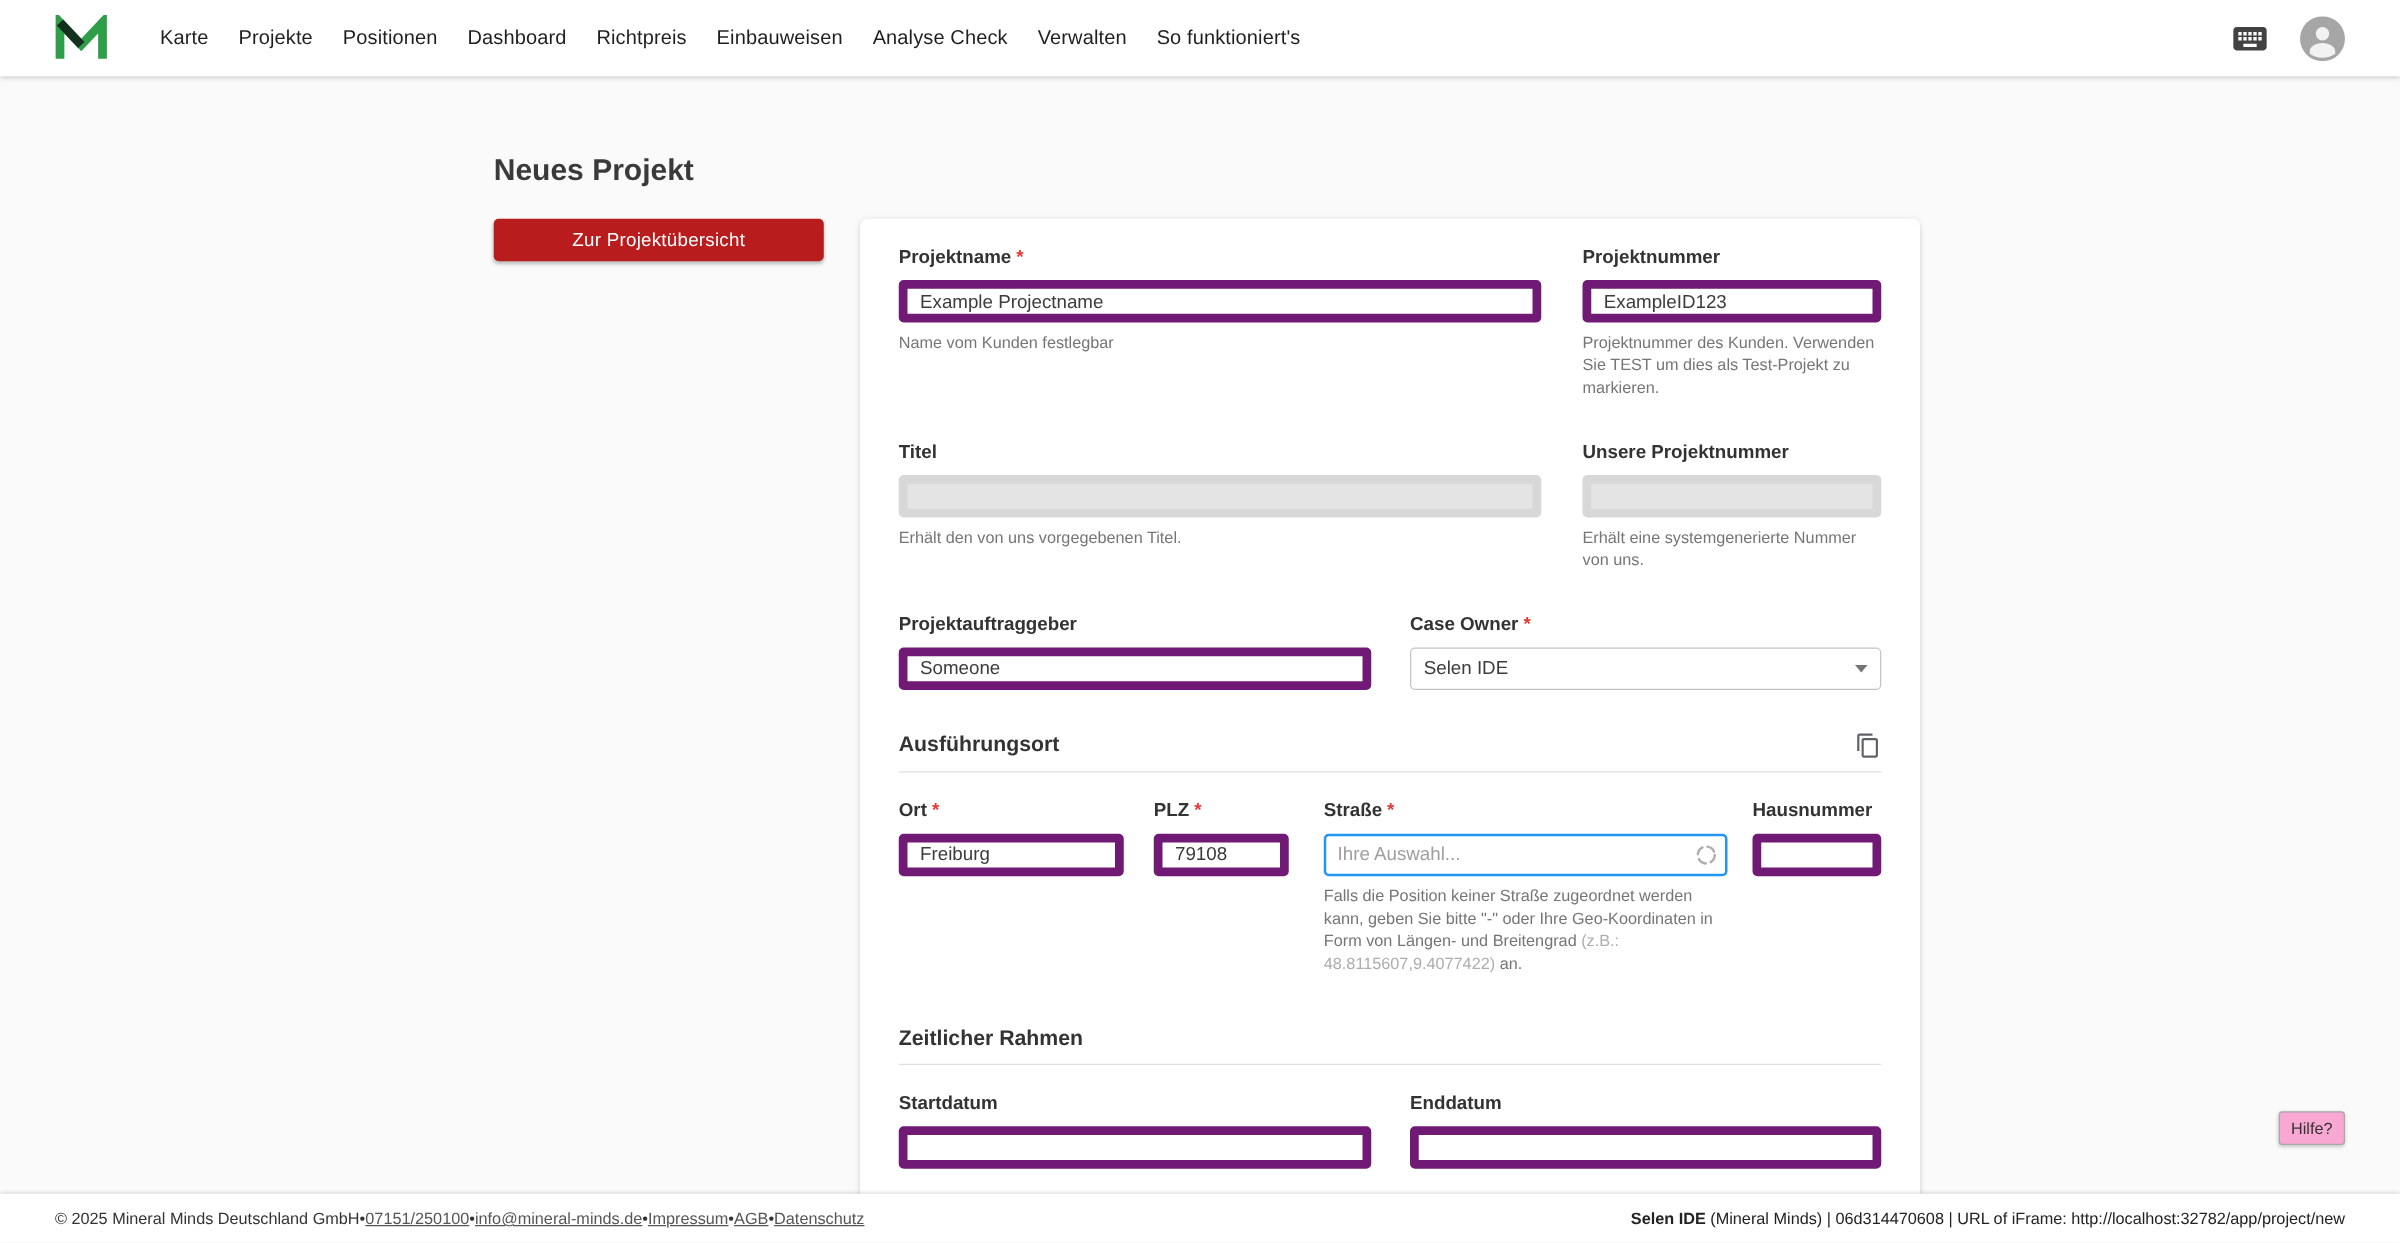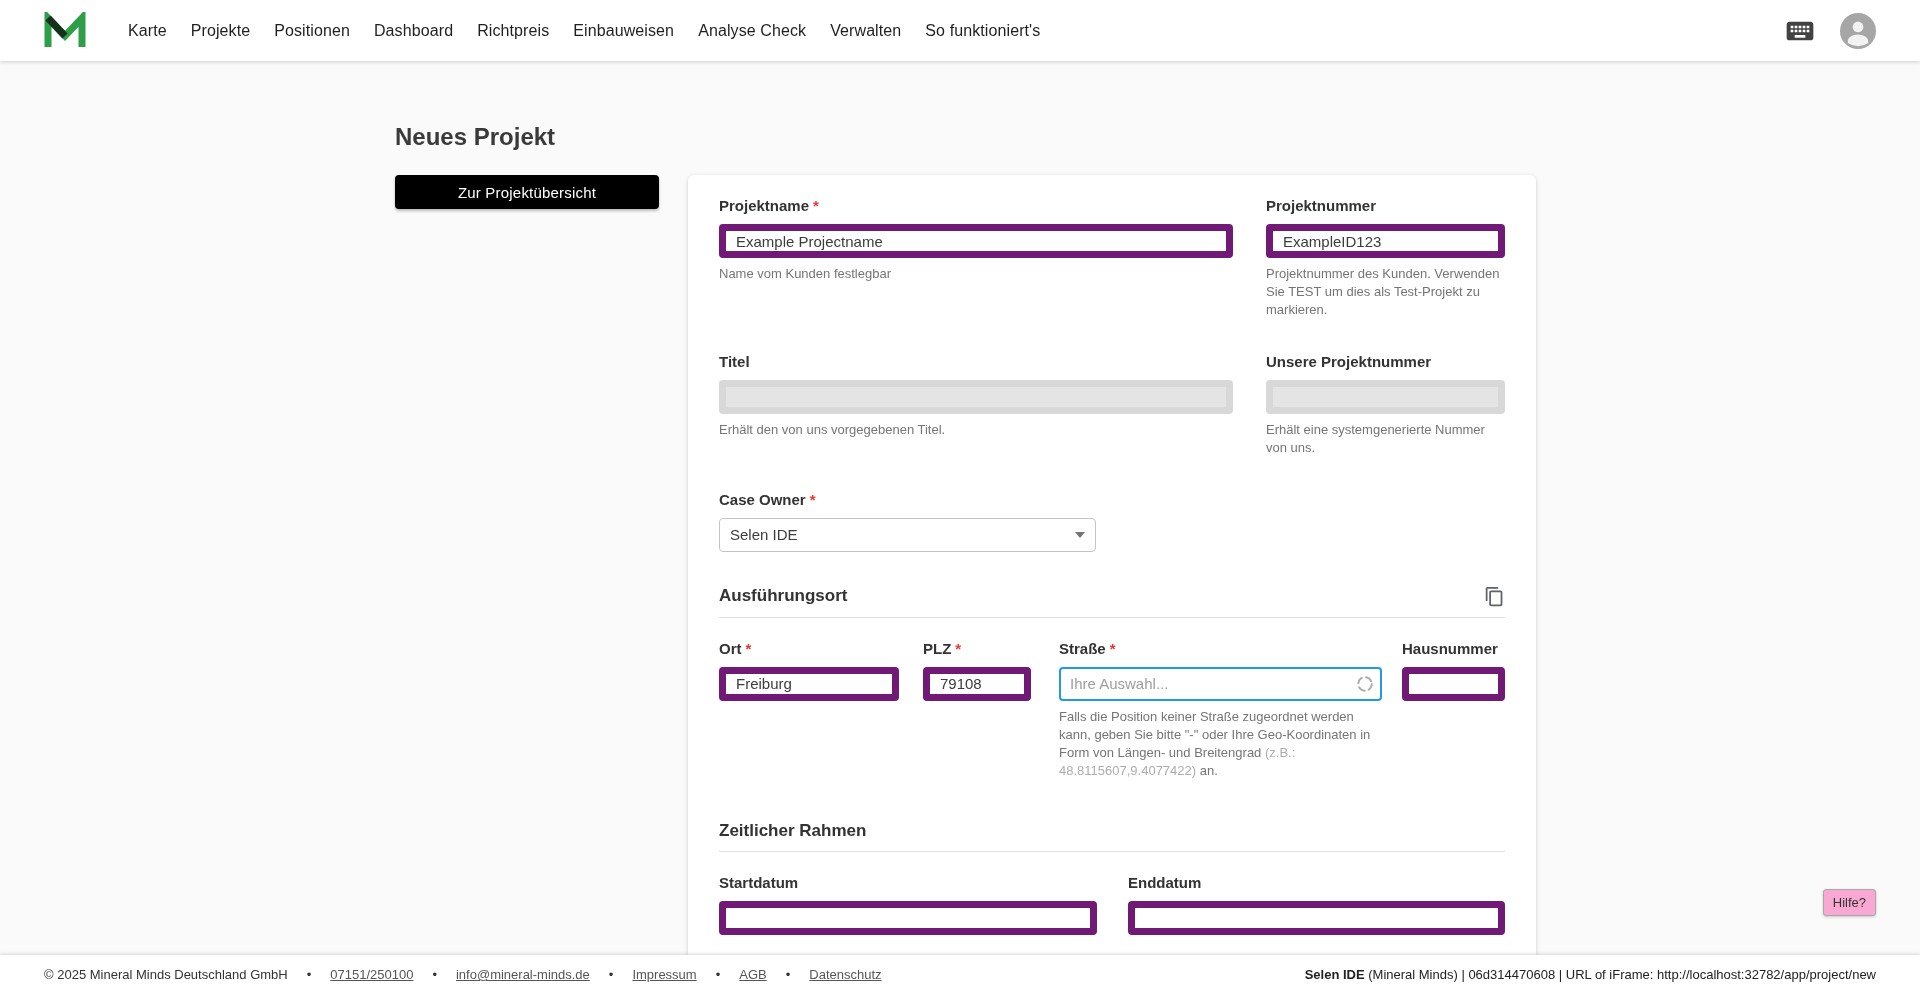--- a/index.html
+++ b/index.html
@@ -29,21 +29,21 @@
   .main {
     position:absolute; top:61px; left:0; right:0; height:944px;
     overflow:hidden;
     padding-left:12px;
   }
   .content { padding:62px 0 0 383px; width:1141px; }
   .page-title { margin:0 0 24px 0; font-size:24px; font-weight:600; color:#3a3a3a; }
   .columns { display:flex; align-items:flex-start; }
   .left-col { width:264px; margin-right:29px; flex:0 0 auto; }
   .back-btn {
-    width:100%; height:34px; background:#000000; color:#fff; border:none;
+    width:100%; height:34px; background:#b91c1c; color:#fff; border:none;
     border-radius:4px; font-size:15px; font-weight:500; cursor:pointer;
     box-shadow:0 2px 3px rgba(0,0,0,0.25); font-family:inherit; letter-spacing:.2px;
   }
 
   .card {
     width:848px; background:#fff; border-radius:6px;
     box-shadow:0 1px 5px rgba(0,0,0,0.14), 0 2px 2px rgba(0,0,0,0.08);
     padding:22px 31px 30px 31px;
   }
 
@@ -99,21 +99,21 @@
     box-shadow:0 1px 3px rgba(0,0,0,0.2); font-family:inherit;
   }
 
   
   .footer {
     position:absolute; left:0; right:0; bottom:0; height:39px; z-index:35;
     background:#fff; box-shadow:0 -1px 3px rgba(0,0,0,0.15);
     display:flex; align-items:center; justify-content:space-between;
     padding:0 44px; font-size:13px; color:#333;
   }
-  .footer-left { display:flex; align-items:flex-start; gap:19px; white-space:nowrap; }
+  .footer-left { display:flex; align-items:flex-start; gap:0; white-space:nowrap; }
   .footer-sep { color:#333; }
   .footer-link { color:#555; text-decoration:underline; cursor:pointer; }
   .footer-right { white-space:nowrap; color:#222; }
   .footer-right b { font-weight:700; }
 </style>
 </head>
 <body>
 
 <div class="navbar">
   <div class="logo-wrap">
@@ -180,20 +180,24 @@
             <div class="helper">Erhält den von uns vorgegebenen Titel.</div>
           </div>
           <div class="field w-sm">
             <span class="field-label">Unsere Projektnummer</span>
             <input class="text-input disabled" type="text" disabled="" value="" style="">
             <div class="helper">Erhält eine systemgenerierte Nummer von uns.</div>
           </div>
         </div>
 
         <div class="frow">
+          <div class="field w-half-a">
+            <span class="field-label">Projektauftraggeber</span>
+            <input class="text-input" type="text" value="Someone" style="">
+          </div>
           <div class="field w-half-b">
             <span class="field-label"><span>Case Owner</span><span class="req">*</span></span>
             <div class="select-box">
               <span>Selen IDE</span>
               <span class="caret"></span>
             </div>
           </div>
         </div>
 
         <div class="section-head">

